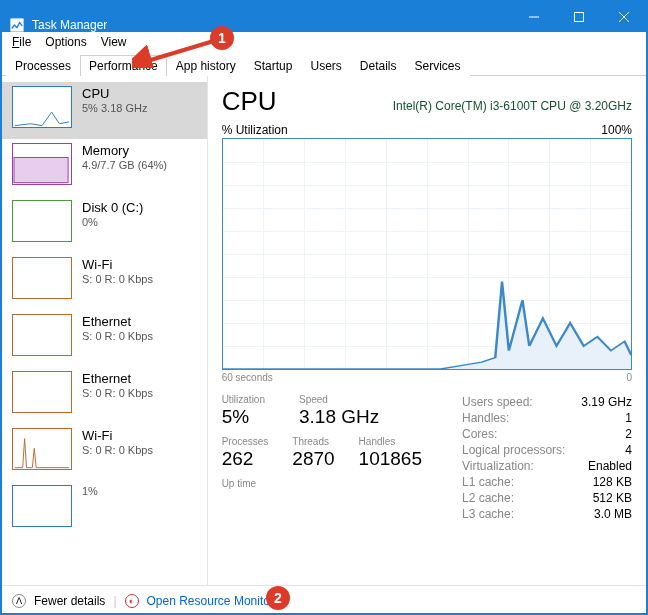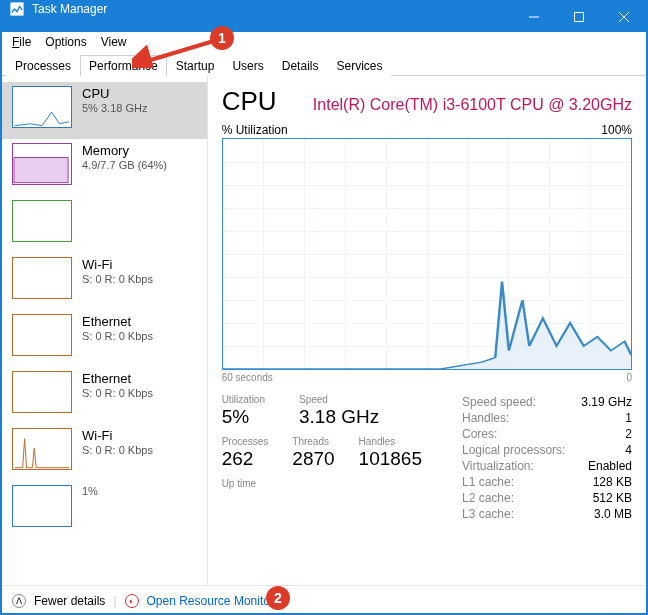--- a/index.html
+++ b/index.html
@@ -1,17 +1,17 @@
 <!DOCTYPE html>
 <html><head>
 <meta charset="utf-8">
 <style>
 *{box-sizing:border-box;margin:0;padding:0;font-family:"Segoe UI",Tahoma,sans-serif;font-size:12px;color:#000}
 body{width:648px;height:615px;border:2px solid #1a80d7;background:#fff;position:relative;overflow:hidden}
-.titlebar{height:30px;background:#1a80d7;display:flex;align-items:flex-start;padding-left:8px}
+.titlebar{height:30px;background:#1a80d7;display:flex;align-items:flex-end;padding-left:8px}
 .titlebar .ticon{width:14px;height:14px;margin-right:8px}
 .titlebar .title{color:#fff;font-size:12px;flex:1}
 .titlebar .winbtn{width:45px;height:30px;display:flex;align-items:center;justify-content:center;color:#fff}
 .titlebar .winbtn svg{stroke:#fff}
 .menubar{height:20px;display:flex;align-items:center;padding:0 4px;gap:2px;background:#fff}
 .menubar span{padding:2px 6px;font-size:12px}
 .menubar span u{text-decoration:underline}
 .tabbar{height:22px;display:flex;align-items:flex-end;padding:0 4px;border-bottom:1px solid #d0d0d0;background:#fff;margin-top:2px}
 .tab{padding:3px 8px;font-size:12px;border:1px solid transparent;border-bottom:none;background:#fff;position:relative;top:1px}
 .tab.active{border-color:#d0d0d0;background:#fff}
@@ -19,21 +19,21 @@
 .sidebar{width:219px;border-right:1px solid #e5e5e5;overflow:hidden;padding-top:6px}
 .sbitem{display:flex;align-items:flex-start;padding:4px 8px 4px 10px;gap:10px;height:57px}
 .sbitem.sel{background:#d8d8d8}
 .thumb{width:60px;height:42px;border:1px solid;background:#fff;position:relative;flex-shrink:0}
 .thumb svg{position:absolute;inset:0}
 .sbinfo .name{font-size:13px;margin-bottom:1px}
 .sbinfo .sub{font-size:11px;color:#555}
 .main{flex:1;padding:10px 14px 6px 14px;display:flex;flex-direction:column}
 .mhead{display:flex;justify-content:space-between;align-items:baseline;margin-bottom:6px}
 .mhead .big{font-size:26px;font-weight:400}
-.mhead .model{font-size:16px;color:#be185d}
+.mhead .model{font-size:12px;color:#14532d}
 .glabels{display:flex;justify-content:space-between;font-size:10px;color:#888;margin-bottom:1px}
 .graph{height:232px;border:1px solid #3a89c9;background:#fff;position:relative;margin-bottom:2px}
 .graph .grid{position:absolute;inset:0}
 .graph .gline{position:absolute;left:0;right:0;border-top:1px solid #eef3f8}
 .graph .vline{position:absolute;top:0;bottom:0;border-left:1px solid #eef3f8}
 .xlabel{font-size:10px;color:#888;margin-bottom:10px}
 .stats{display:flex;gap:40px}
 .statcol .label{font-size:10px;color:#888}
 .statcol .val{font-size:19px;margin-top:1px;margin-bottom:8px}
 .kvblock{margin-left:auto;min-width:170px}
@@ -76,20 +76,21 @@
 
 <div class="menubar">
   <span><u>F</u>ile</span>
   <span>Options</span>
   <span>View</span>
 </div>
 
 <div class="tabbar">
   <div class="tab">Processes</div>
   <div class="tab active">Performance</div>
+  <div class="tab">App history</div>
   <div class="tab">Startup</div>
   <div class="tab">Users</div>
   <div class="tab">Details</div>
   <div class="tab">Services</div>
 </div>
 
 <div class="content">
   <div class="sidebar" id="sidebar">
       <div class="sbitem sel">
         <div class="thumb" style="border-color:#2f7bbf">
@@ -109,20 +110,24 @@
           </svg>
         </div>
         <div class="sbinfo">
           <div class="name">Memory</div>
           <div class="sub">4.9/7.7 GB (64%)</div>
         </div>
       </div>
       <div class="sbitem">
         <div class="thumb" style="border-color:#4a9a3a">
           <svg viewBox="0 0 60 42"></svg>
+        </div>
+        <div class="sbinfo">
+          <div class="name">Disk 0 (C:)</div>
+          <div class="sub">0%</div>
         </div>
       </div>
       <div class="sbitem">
         <div class="thumb" style="border-color:#b86a2f">
           <svg viewBox="0 0 60 42"></svg>
         </div>
         <div class="sbinfo">
           <div class="name">Wi-Fi</div>
           <div class="sub">S: 0 R: 0 Kbps</div>
         </div>
@@ -229,21 +234,21 @@
               <div class="label">Handles</div>
               <div class="val">101865</div>
             </div>
         </div>
         <div class="statcol">
             <div class="label">Up time</div>
           </div>
       </div>
       <div class="kvblock" id="kvblock">
           <div class="kvrow">
-            <span class="k">Speed speed:</span>
+            <span class="k">Users speed:</span>
             <span>3.19 GHz</span>
           </div>
           <div class="kvrow">
             <span class="k">Handles:</span>
             <span>1</span>
           </div>
           <div class="kvrow">
             <span class="k">Cores:</span>
             <span>2</span>
           </div>

